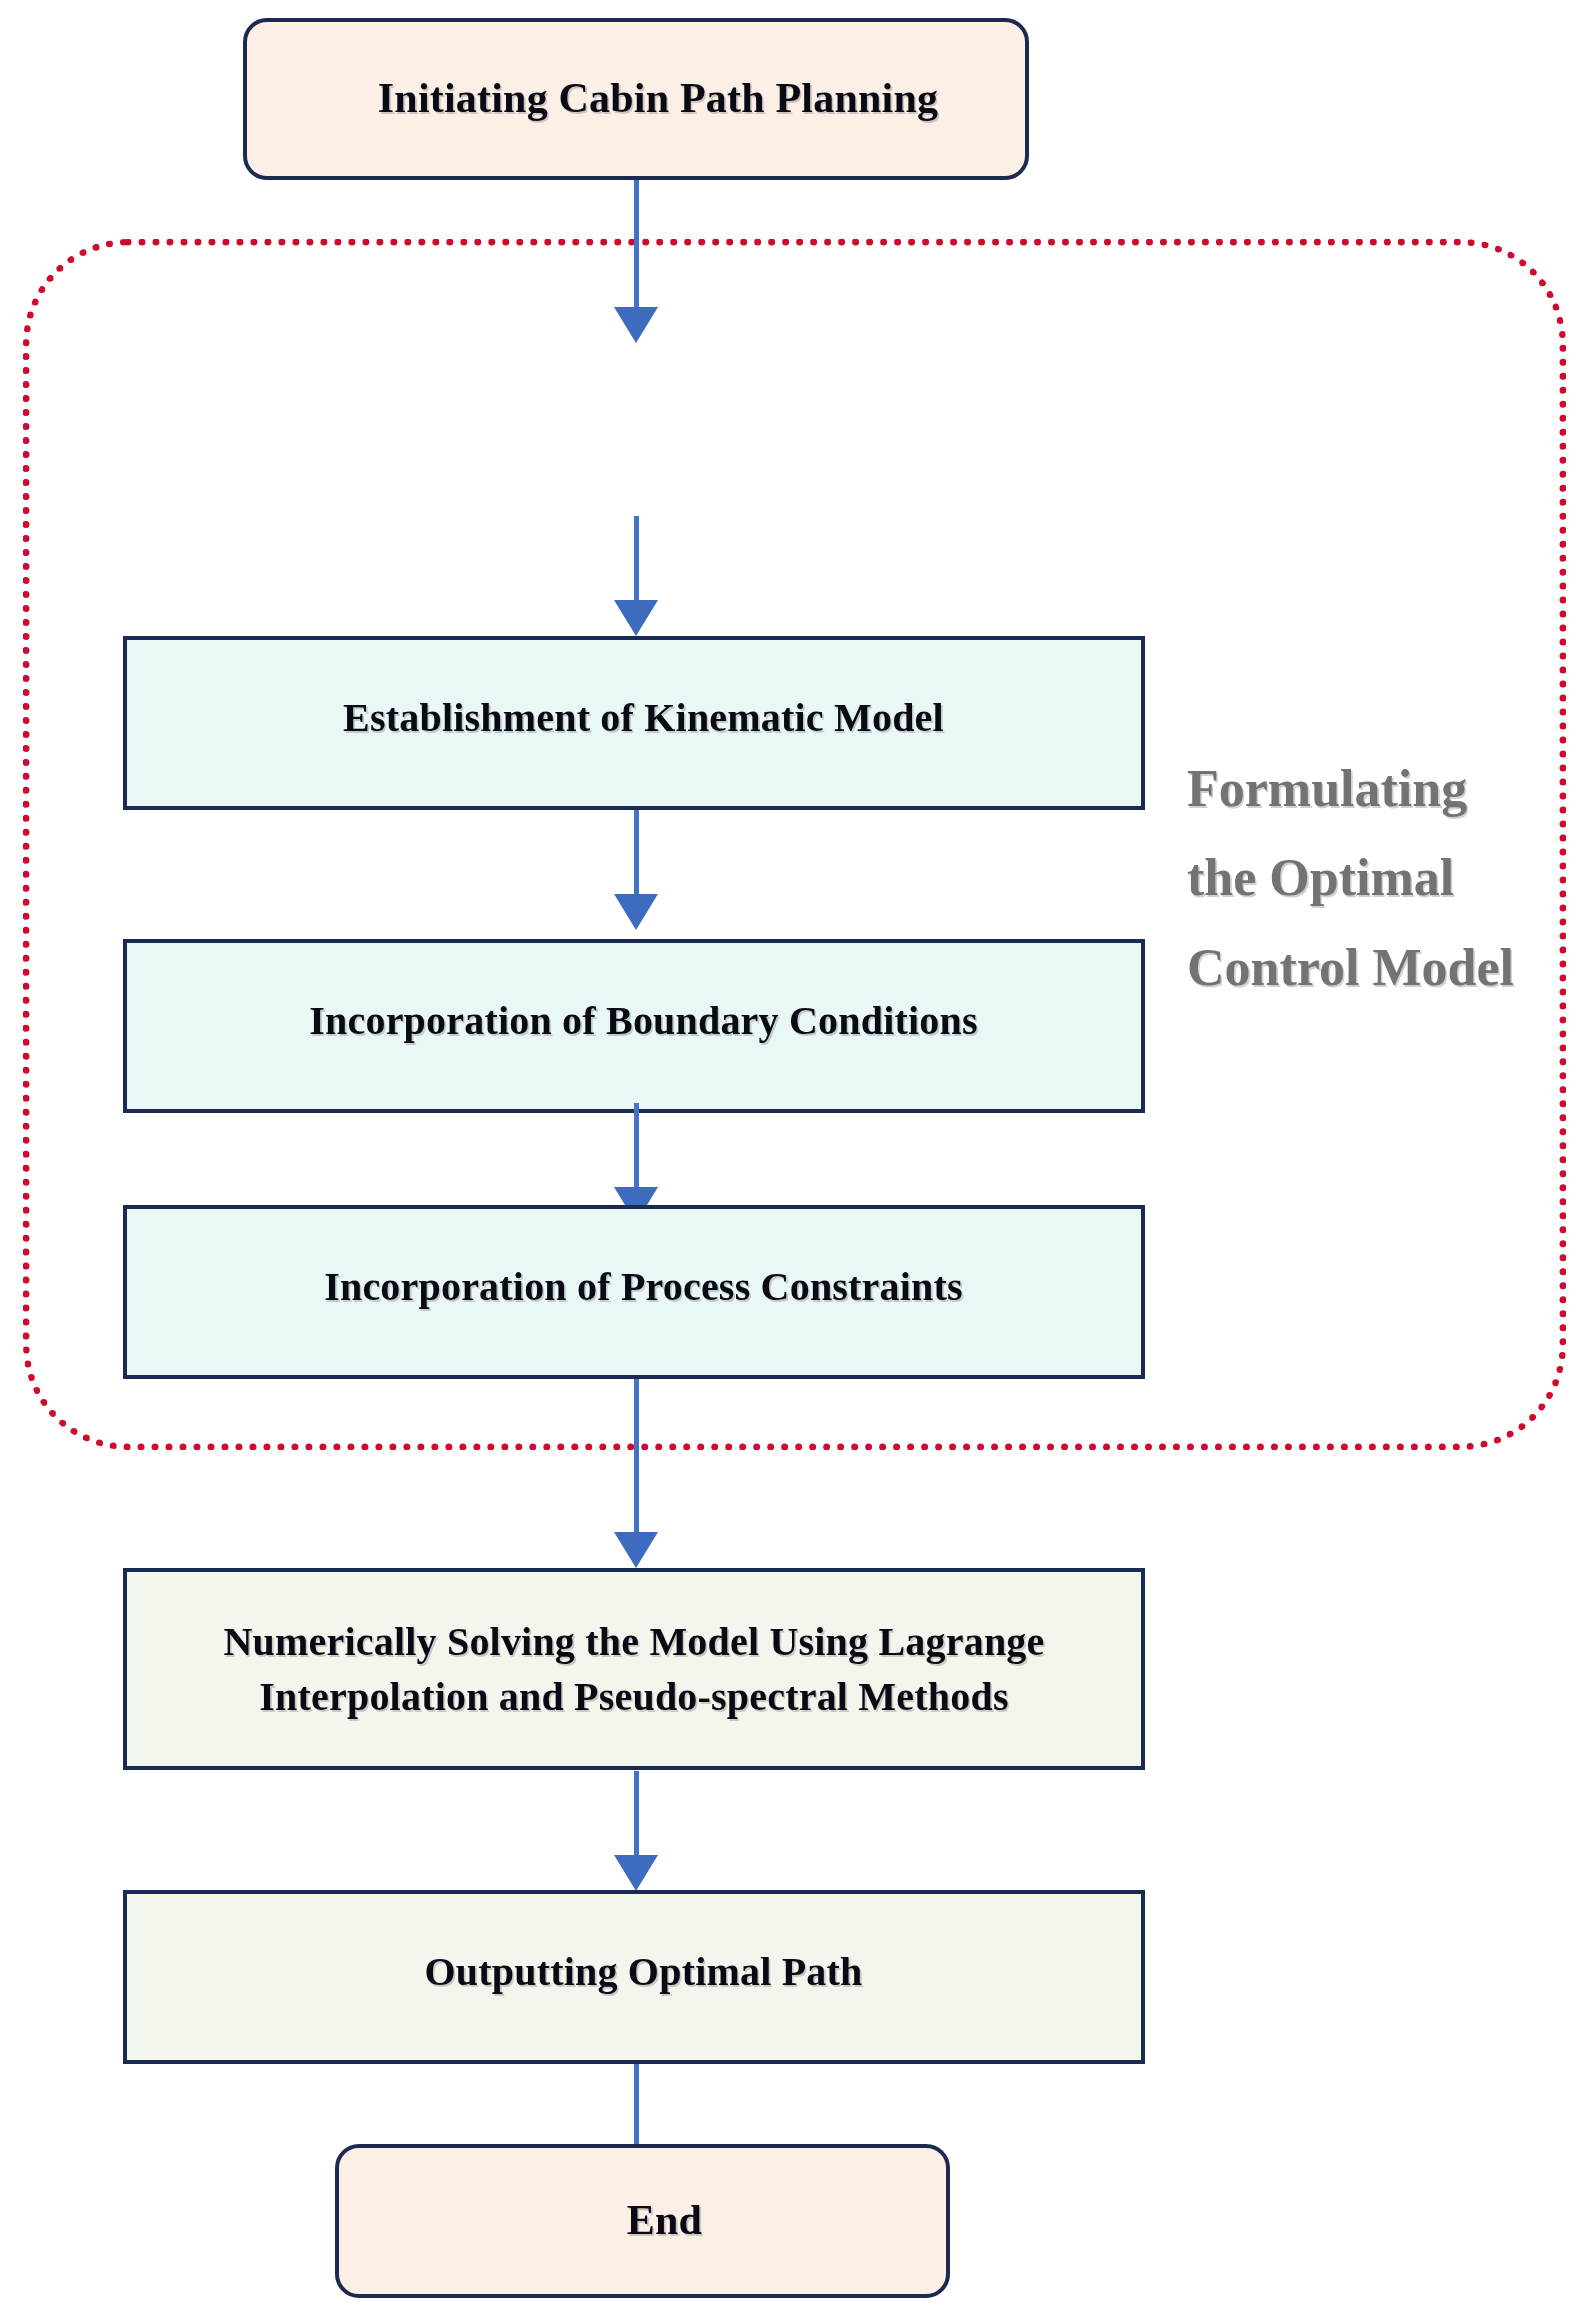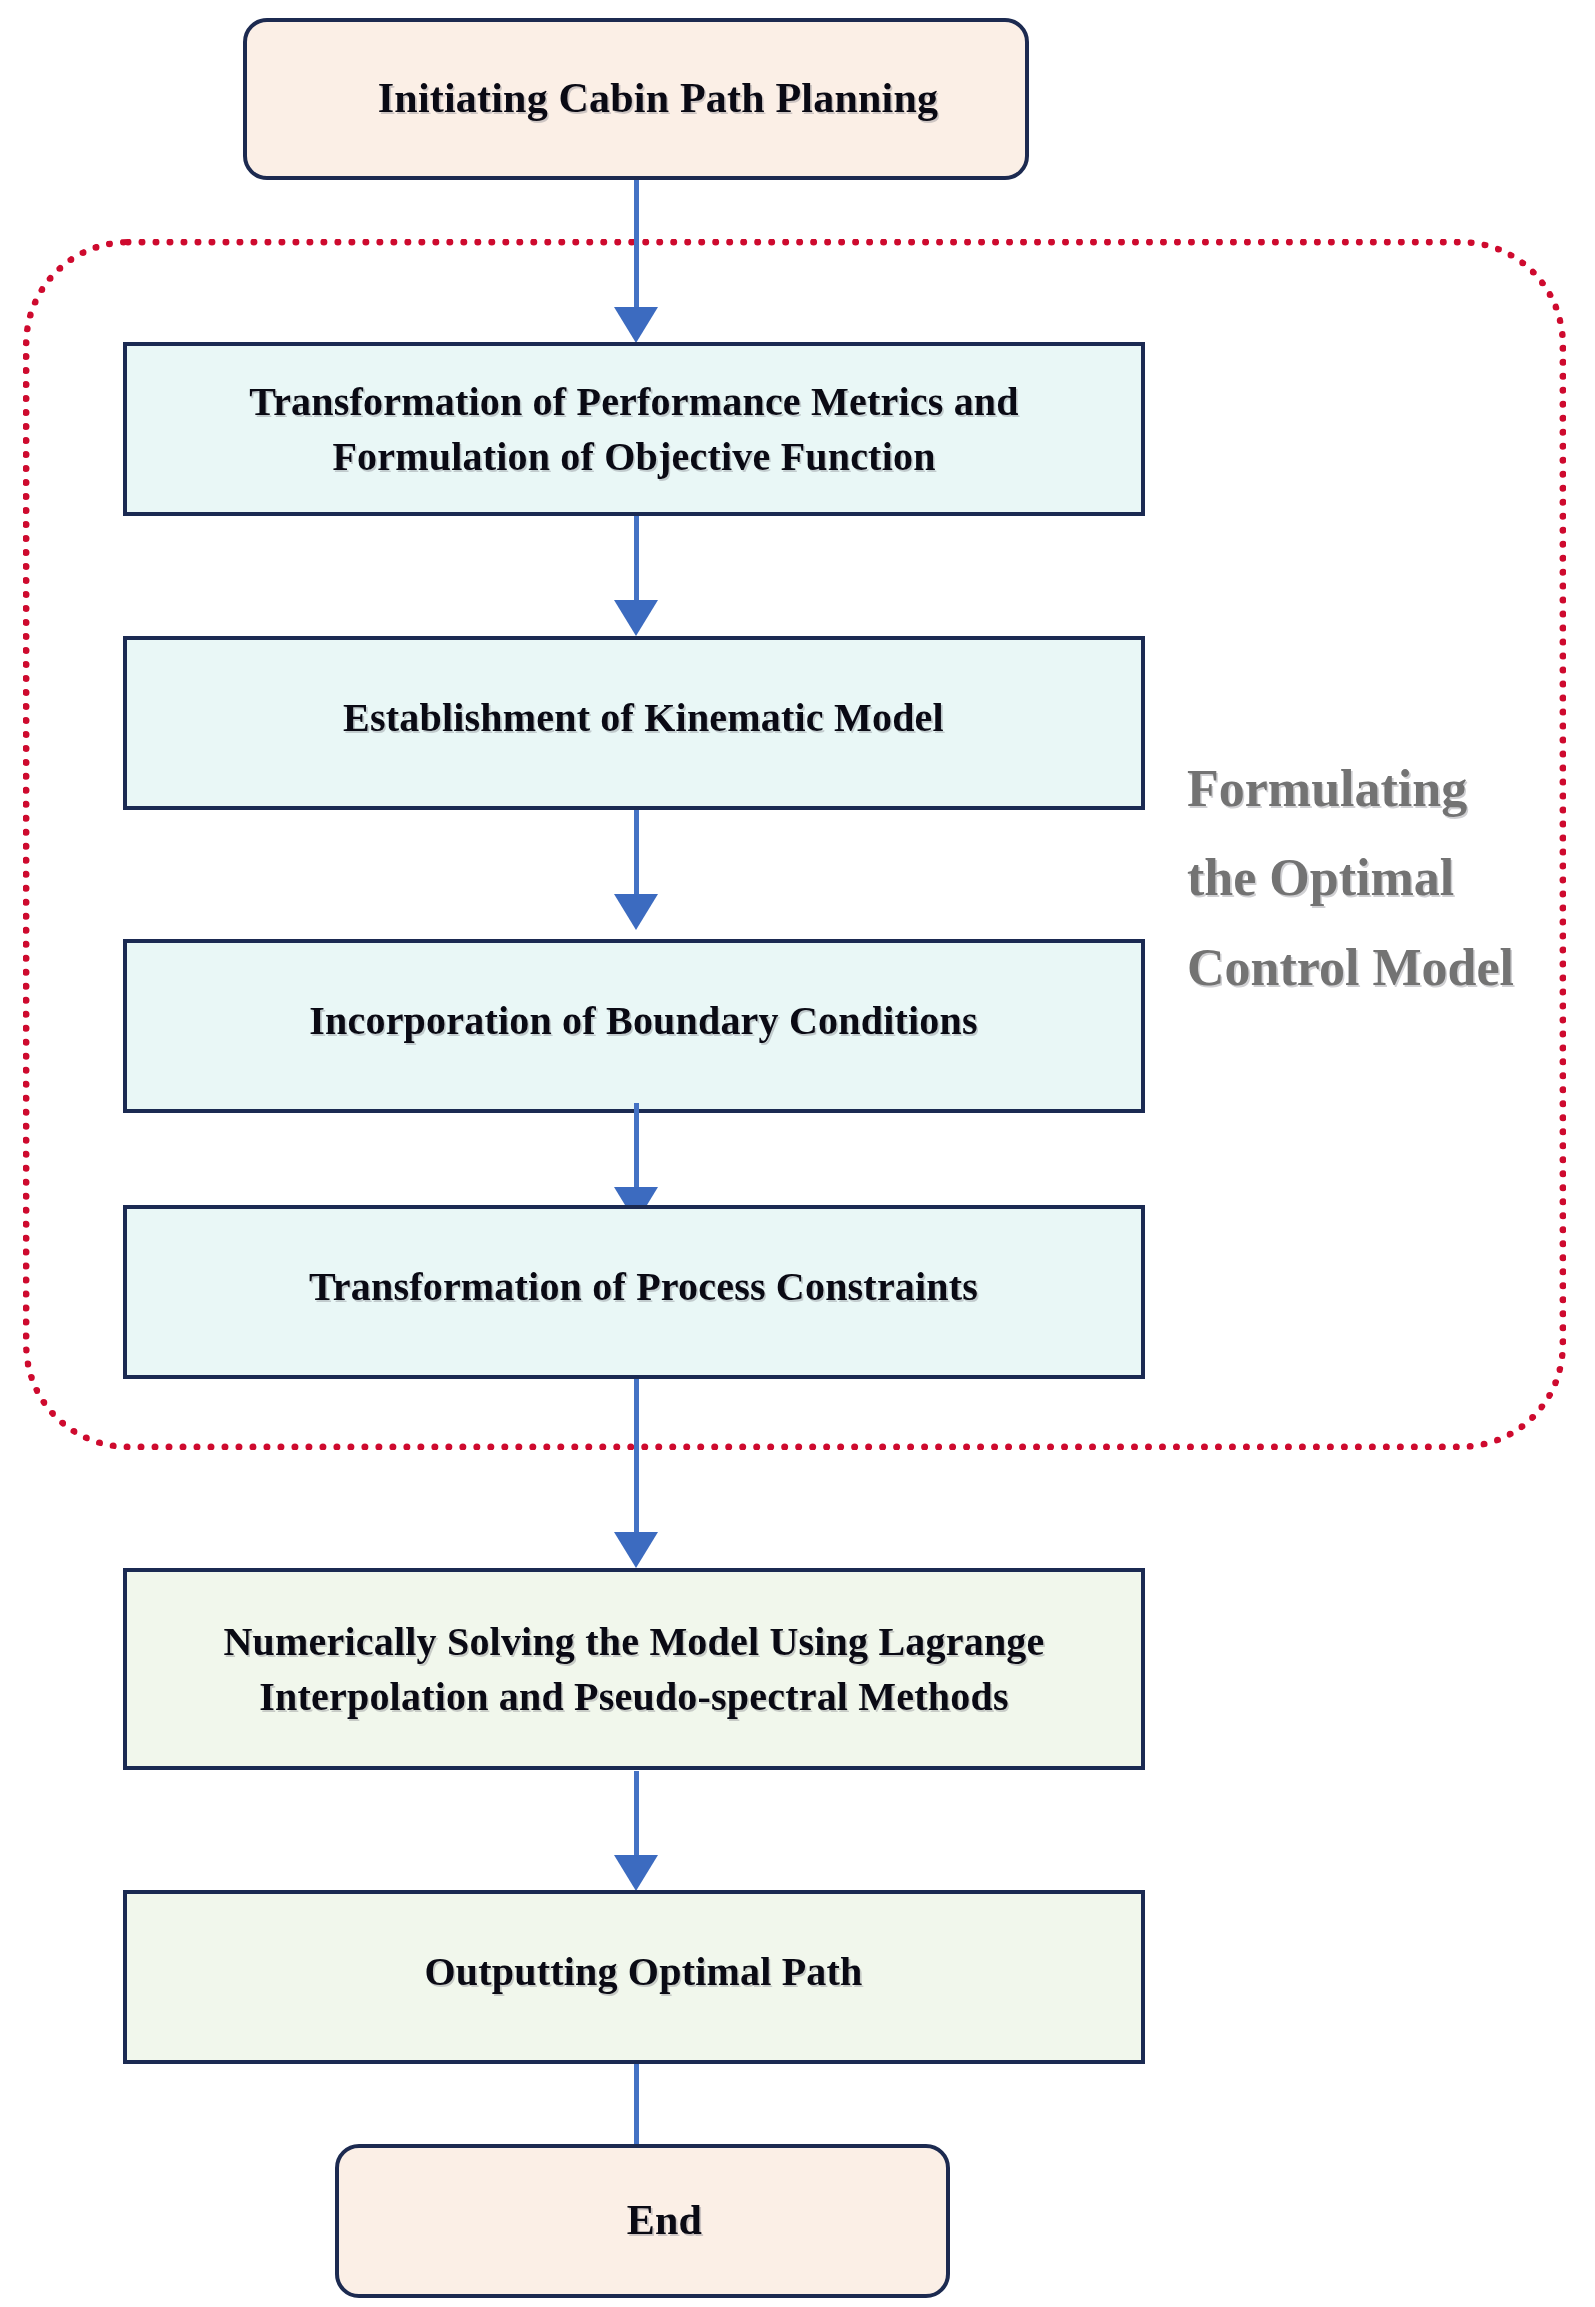--- a/index.html
+++ b/index.html
@@ -128,23 +128,20 @@
 
   <div class="node terminator" style="left:243px; top:18px; width:786px; height:162px;">
     <span class="node-label">Initiating Cabin Path Planning</span>
   </div>
 
   <div class="connector" style="left:636px; top:180px; height:163px;">
     <div class="stem" style="height:129px;"></div>
     <div class="head"></div>
   </div>
 
-  <div class="node process-cyan" style="left:123px; top:342px; width:1022px; height:174px;">
-    <span class="node-label">Transformation of Performance Metrics and Formulation of Objective Function</span>
-  </div>
 
   <div class="connector" style="left:636px; top:516px; height:120px;">
     <div class="stem" style="height:87px;"></div>
     <div class="head"></div>
   </div>
 
   <div class="node process-cyan lift" style="left:123px; top:636px; width:1022px; height:174px;">
     <span class="node-label">Establishment of Kinematic Model</span>
   </div>
 
@@ -156,21 +153,21 @@
   <div class="node process-cyan lift" style="left:123px; top:929px; width:1022px; height:174px;margin-top:10px;">
     <span class="node-label">Incorporation of Boundary Conditions</span>
   </div>
 
   <div class="connector" style="left:636px; top:1103px; height:120px;">
     <div class="stem" style="height:87px;"></div>
     <div class="head"></div>
   </div>
 
   <div class="node process-cyan lift" style="left:123px; top:1205px; width:1022px; height:174px;">
-    <span class="node-label">Transformation of Process Constraints</span>
+    <span class="node-label">Incorporation of Process Constraints</span>
   </div>
 
   <div class="connector" style="left:636px; top:1379px; height:189px;">
     <div class="stem" style="height:156px;"></div>
     <div class="head"></div>
   </div>
 
   <div class="node process-green" style="left:123px; top:1568px; width:1022px; height:202px;text-align:center;">
     <span class="node-label">Numerically Solving the Model Using Lagrange Interpolation and Pseudo-spectral Methods</span>
   </div>

